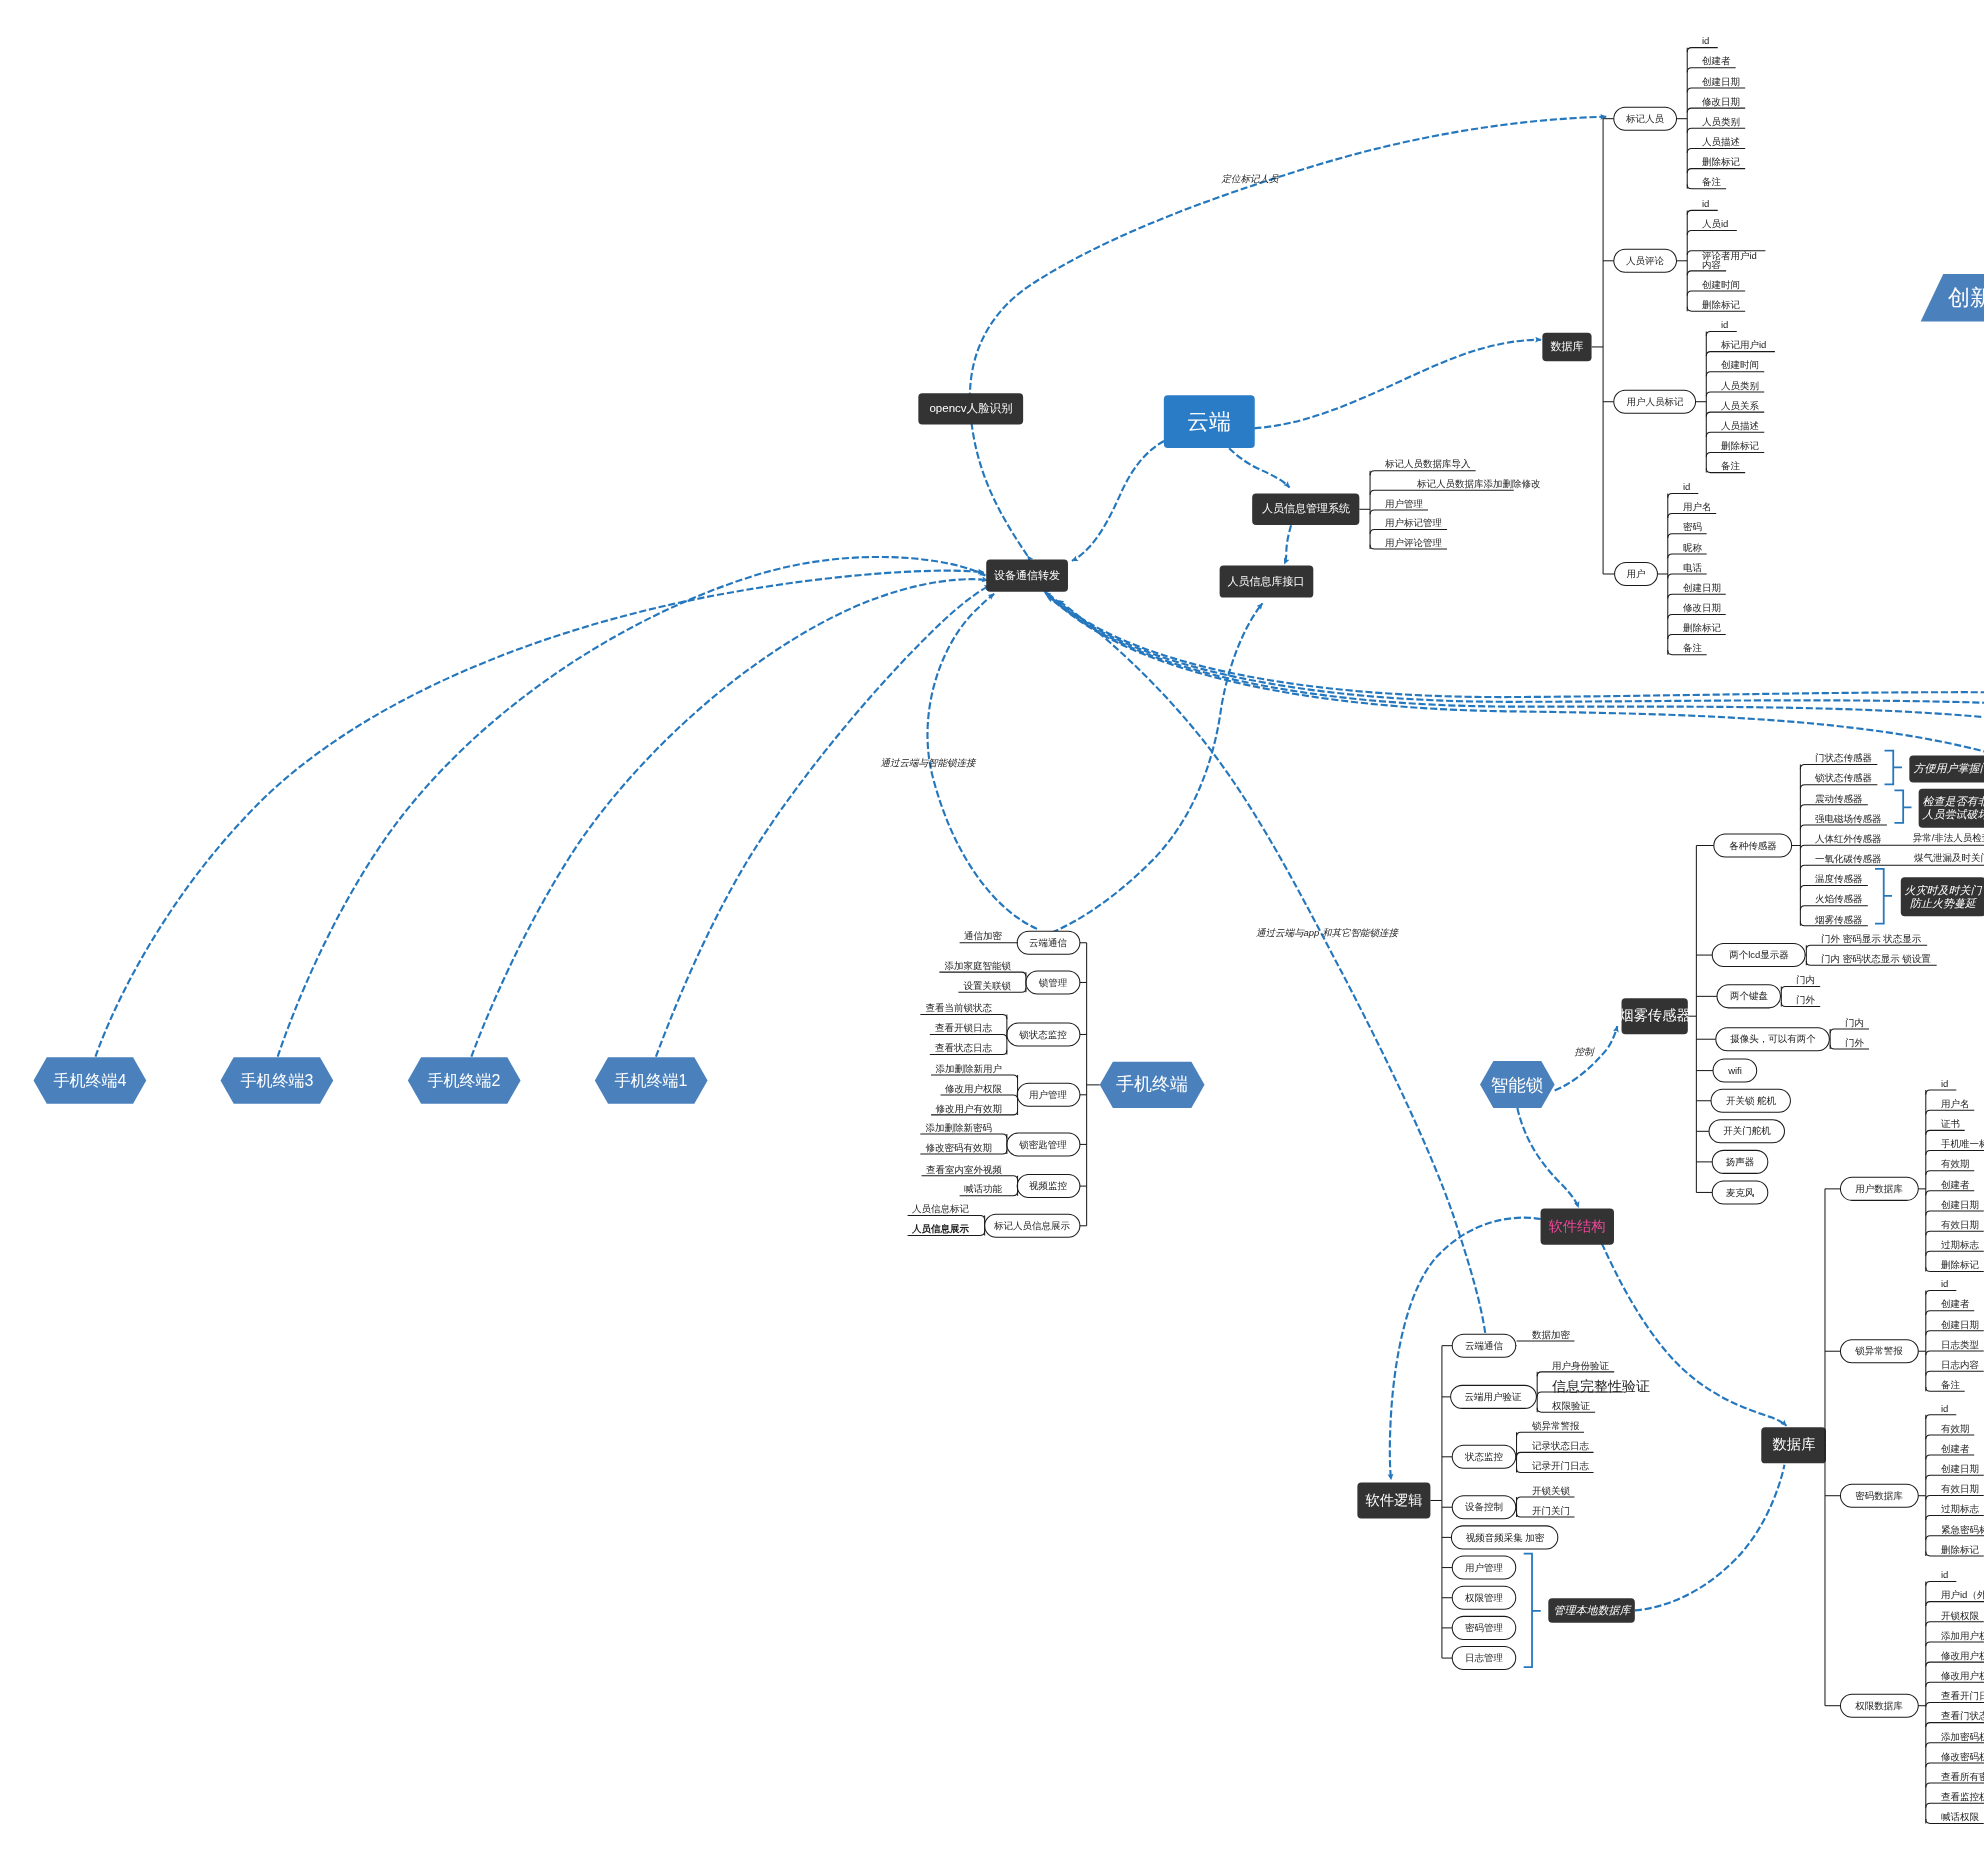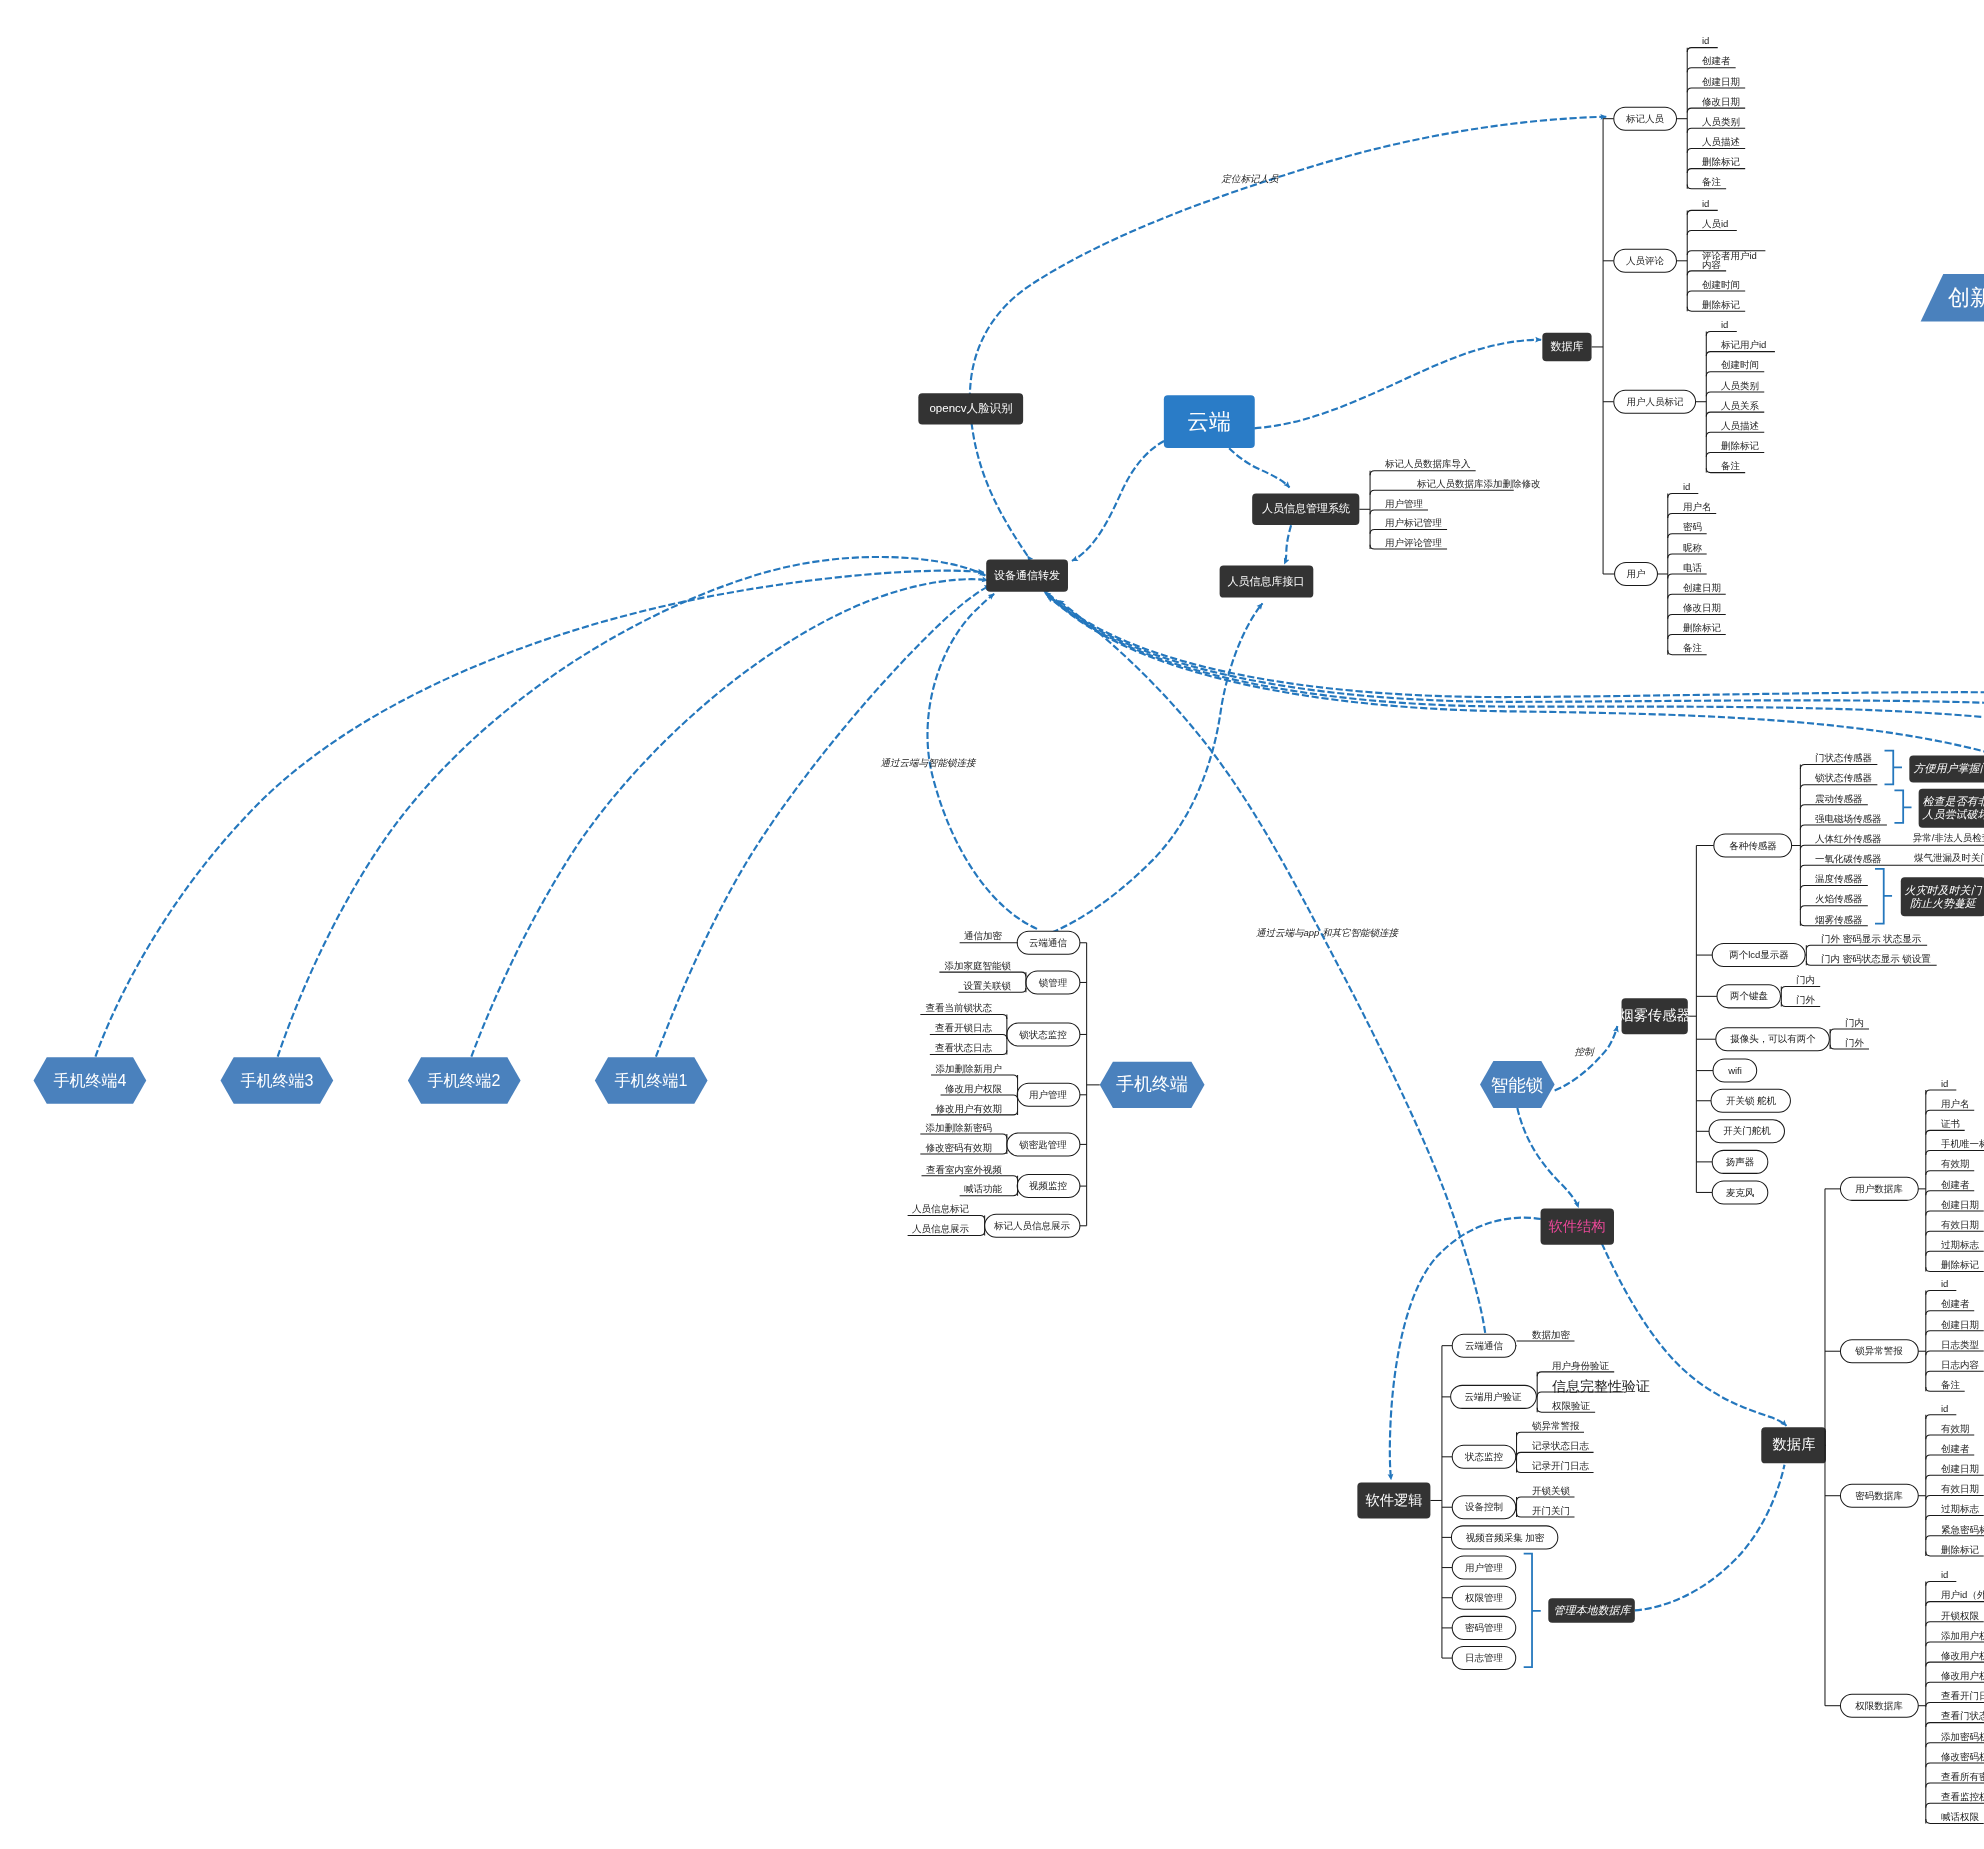--- a/index.html
+++ b/index.html
@@ -449,21 +449,21 @@
 <div class="t" style="left:1002px;top:1089px;transform:translate(-100%,-50%);font-size:9.5px;color:#1a1a1a;text-align:right;">修改用户权限</div>
 <div class="t" style="left:1002px;top:1109px;transform:translate(-100%,-50%);font-size:9.5px;color:#1a1a1a;text-align:right;">修改用户有效期</div>
 <div class="t" style="left:1043px;top:1145px;transform:translate(-50%,-50%);font-size:9.5px;color:#1a1a1a;text-align:center;">锁密匙管理</div>
 <div class="t" style="left:992px;top:1128px;transform:translate(-100%,-50%);font-size:9.5px;color:#1a1a1a;text-align:right;">添加删除新密码</div>
 <div class="t" style="left:992px;top:1148px;transform:translate(-100%,-50%);font-size:9.5px;color:#1a1a1a;text-align:right;">修改密码有效期</div>
 <div class="t" style="left:1048px;top:1186px;transform:translate(-50%,-50%);font-size:9.5px;color:#1a1a1a;text-align:center;">视频监控</div>
 <div class="t" style="left:1002px;top:1170px;transform:translate(-100%,-50%);font-size:9.5px;color:#1a1a1a;text-align:right;">查看室内室外视频</div>
 <div class="t" style="left:1002px;top:1189px;transform:translate(-100%,-50%);font-size:9.5px;color:#1a1a1a;text-align:right;">喊话功能</div>
 <div class="t" style="left:1032px;top:1226px;transform:translate(-50%,-50%);font-size:9.5px;color:#1a1a1a;text-align:center;">标记人员信息展示</div>
 <div class="t" style="left:969px;top:1209px;transform:translate(-100%,-50%);font-size:9.5px;color:#1a1a1a;text-align:right;">人员信息标记</div>
-<div class="t" style="left:969px;top:1229px;transform:translate(-100%,-50%);font-size:9.5px;color:#1a1a1a;text-align:right;">人员信息展示</div>
+<div class="t" style="left:969px;top:1229px;transform:translate(-100%,-50%);font-size:9.5px;color:#1a1a1a;text-align:right;font-weight:bold;">人员信息展示</div>
 <div class="t" style="left:1655px;top:1016px;transform:translate(-50%,-50%);font-size:14.3px;color:#ffffff;text-align:center;">烟雾传感器</div>
 <div class="t" style="left:1753px;top:846px;transform:translate(-50%,-50%);font-size:9.5px;color:#1a1a1a;text-align:center;">各种传感器</div>
 <div class="t" style="left:1815px;top:758px;transform:translate(0,-50%);font-size:9.5px;color:#1a1a1a;text-align:left;">门状态传感器</div>
 <div class="t" style="left:1815px;top:778px;transform:translate(0,-50%);font-size:9.5px;color:#1a1a1a;text-align:left;">锁状态传感器</div>
 <div class="t" style="left:1815px;top:799px;transform:translate(0,-50%);font-size:9.5px;color:#1a1a1a;text-align:left;">震动传感器</div>
 <div class="t" style="left:1815px;top:819px;transform:translate(0,-50%);font-size:9.5px;color:#1a1a1a;text-align:left;">强电磁场传感器</div>
 <div class="t" style="left:1815px;top:839px;transform:translate(0,-50%);font-size:9.5px;color:#1a1a1a;text-align:left;">人体红外传感器</div>
 <div class="t" style="left:1815px;top:859px;transform:translate(0,-50%);font-size:9.5px;color:#1a1a1a;text-align:left;">一氧化碳传感器</div>
 <div class="t" style="left:1815px;top:879px;transform:translate(0,-50%);font-size:9.5px;color:#1a1a1a;text-align:center;">温度传感器</div>
 <div class="t" style="left:1815px;top:899px;transform:translate(0,-50%);font-size:9.5px;color:#1a1a1a;text-align:left;">火焰传感器</div>

